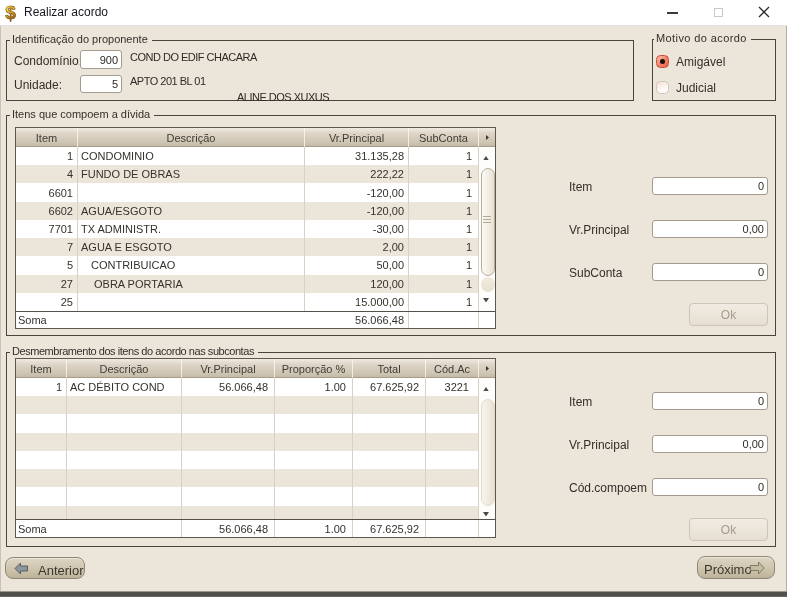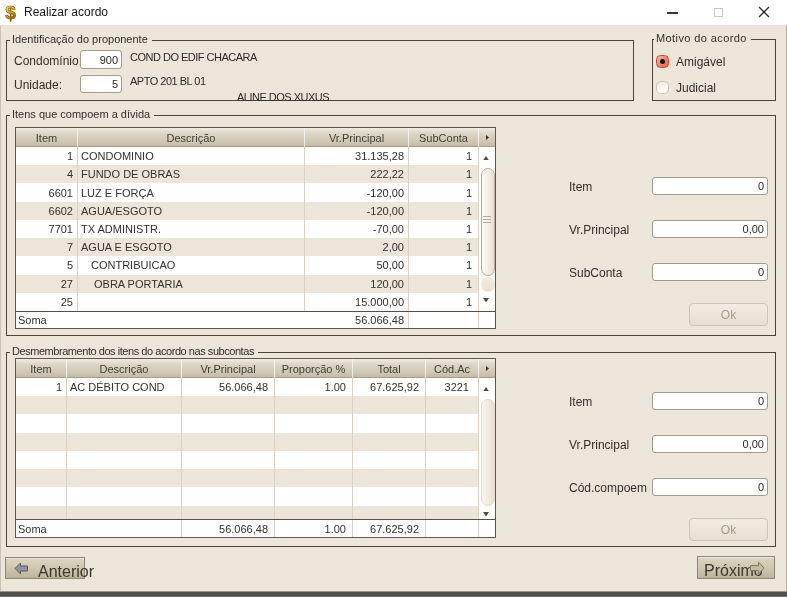--- a/index.html
+++ b/index.html
@@ -36,24 +36,24 @@
 .soma{position:absolute;left:0;right:0;background:#fff;border-top:1px solid #55504a;}
 
 .sb{position:absolute;background:#fdfdfc;}
 .sbthumb{position:absolute;border:1px solid #b9ae9b;border-radius:8px;
  background:linear-gradient(90deg,#fbfaf7,#f1ebe1 60%,#e7dfd1);box-sizing:border-box;}
 .sbghost{position:absolute;border-radius:7px;
  background:linear-gradient(#f0eadf,#e9e2d3);box-sizing:border-box;}
 .sbsoft{position:absolute;border-radius:8px;border:1px solid #e4dccd;
  background:linear-gradient(90deg,#f7f4ed,#efe9dd 60%,#e8e0d1);box-sizing:border-box;}
 
-.btn{position:absolute;border:1px solid #8f8776;border-radius:0;box-sizing:border-box;
+.btn{position:absolute;border:1px solid #8f8776;border-radius:8px;box-sizing:border-box;
  background:linear-gradient(#ddd4c3,#cdc3ac 60%,#bdb299);
  box-shadow:inset 0 1px 0 rgba(255,255,255,.45);
- font-size:16px;color:#3b372f;}
+ font-size:13px;color:#3b372f;}
 .okbtn{position:absolute;border:1px solid #cdc5b5;border-radius:4px;box-sizing:border-box;
  background:linear-gradient(#f1ece3,#e6dfd1);
  font-size:12px;color:#a59c8d;display:flex;align-items:center;justify-content:center;}
 </style></head>
 <body>
 <div class="abs" id="main"></div>
 <div class="abs" id="titlebar"></div>
 <div class="abs" id="title">Realizar acordo</div>
 
 <svg class="abs" style="left:3px;top:2px" width="15" height="21" viewBox="0 0 15 21">
@@ -119,34 +119,33 @@
       <div class="cell r" style="left:392px;width:68px">1</div>
     </div>
     <div class="row alt" style="top:37.22px;height:18.22px">
       <div class="cell r" style="left:0;width:61px">4</div>
       <div class="cell l" style="left:61px;width:227px">FUNDO DE OBRAS</div>
       <div class="cell r" style="left:288px;width:104px">222,22</div>
       <div class="cell r" style="left:392px;width:68px">1</div>
     </div>
     <div class="row" style="top:55.44px;height:18.22px">
       <div class="cell r" style="left:0;width:61px">6601</div>
-      <div class="cell l" style="left:61px;width:227px">LUZ E FORÇA</div>
       <div class="cell r" style="left:288px;width:104px">-120,00</div>
       <div class="cell r" style="left:392px;width:68px">1</div>
     </div>
     <div class="row alt" style="top:73.66px;height:18.22px">
       <div class="cell r" style="left:0;width:61px">6602</div>
       <div class="cell l" style="left:61px;width:227px">AGUA/ESGOTO</div>
       <div class="cell r" style="left:288px;width:104px">-120,00</div>
       <div class="cell r" style="left:392px;width:68px">1</div>
     </div>
     <div class="row" style="top:91.88px;height:18.22px">
       <div class="cell r" style="left:0;width:61px">7701</div>
       <div class="cell l" style="left:61px;width:227px">TX ADMINISTR.</div>
-      <div class="cell r" style="left:288px;width:104px">-70,00</div>
+      <div class="cell r" style="left:288px;width:104px">-30,00</div>
       <div class="cell r" style="left:392px;width:68px">1</div>
     </div>
     <div class="row alt" style="top:110.10px;height:18.22px">
       <div class="cell r" style="left:0;width:61px">7</div>
       <div class="cell l" style="left:61px;width:227px">AGUA E ESGOTO</div>
       <div class="cell r" style="left:288px;width:104px">2,00</div>
       <div class="cell r" style="left:392px;width:68px">1</div>
     </div>
     <div class="row" style="top:128.32px;height:18.22px">
       <div class="cell r" style="left:0;width:61px">5</div>

